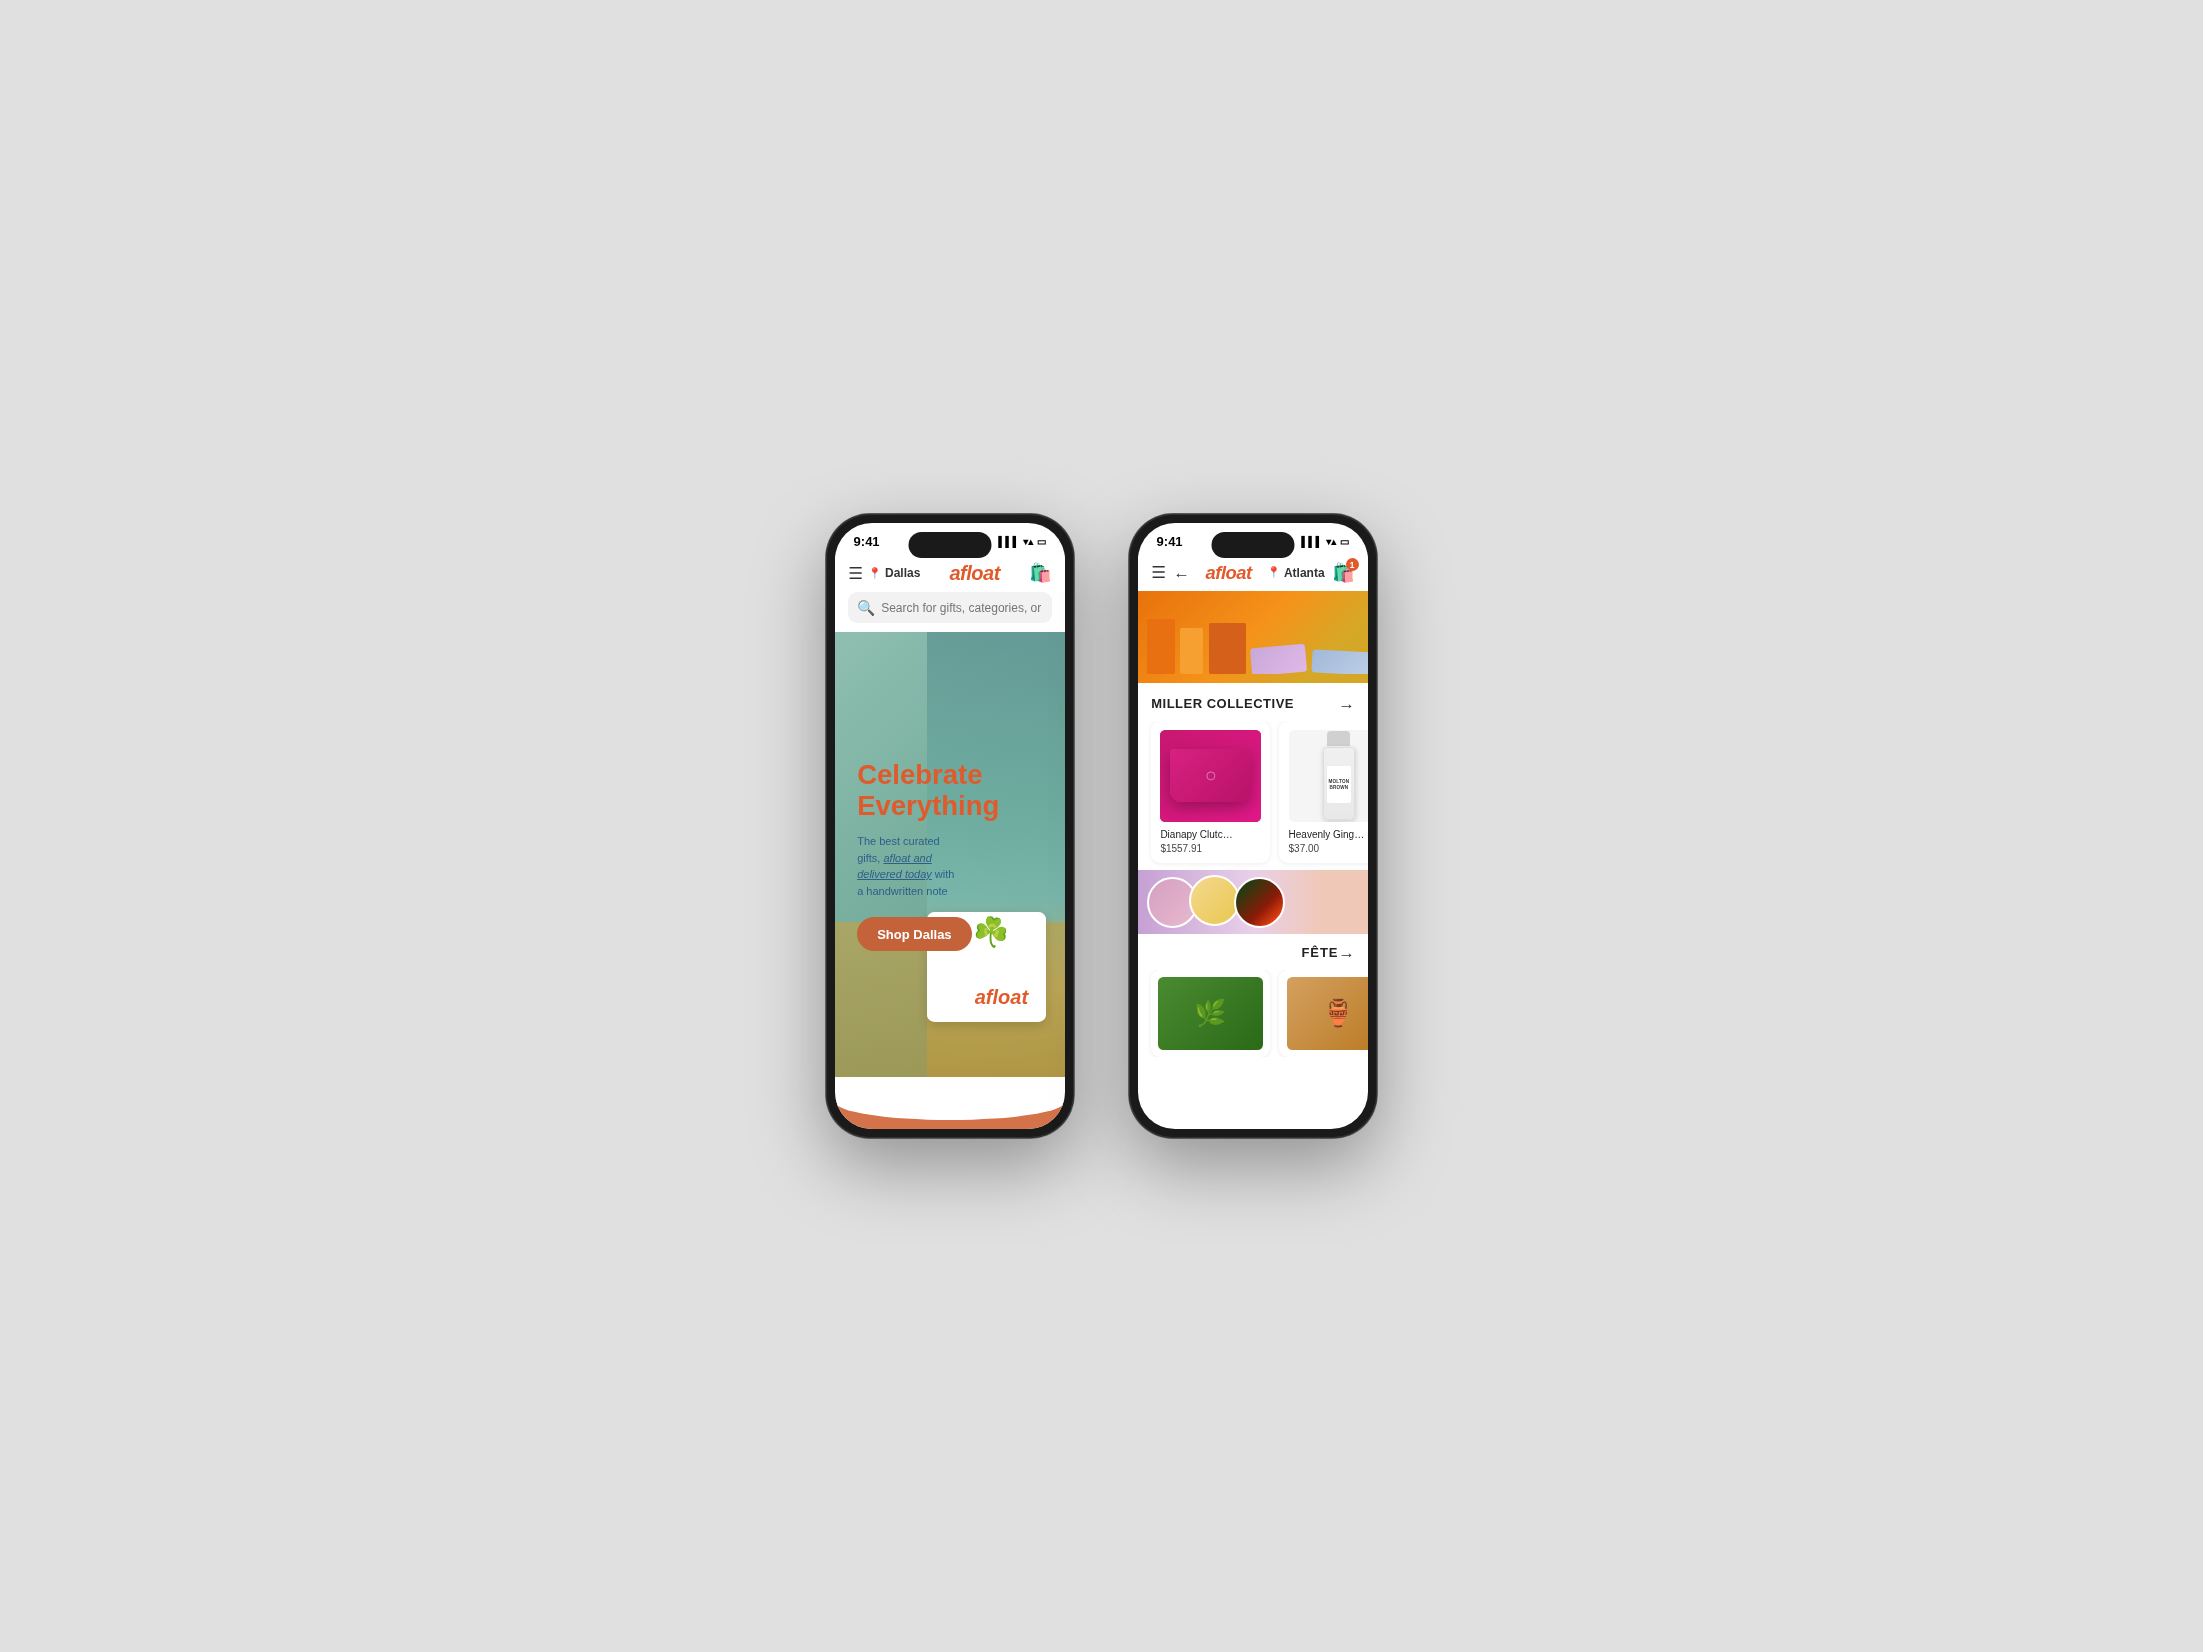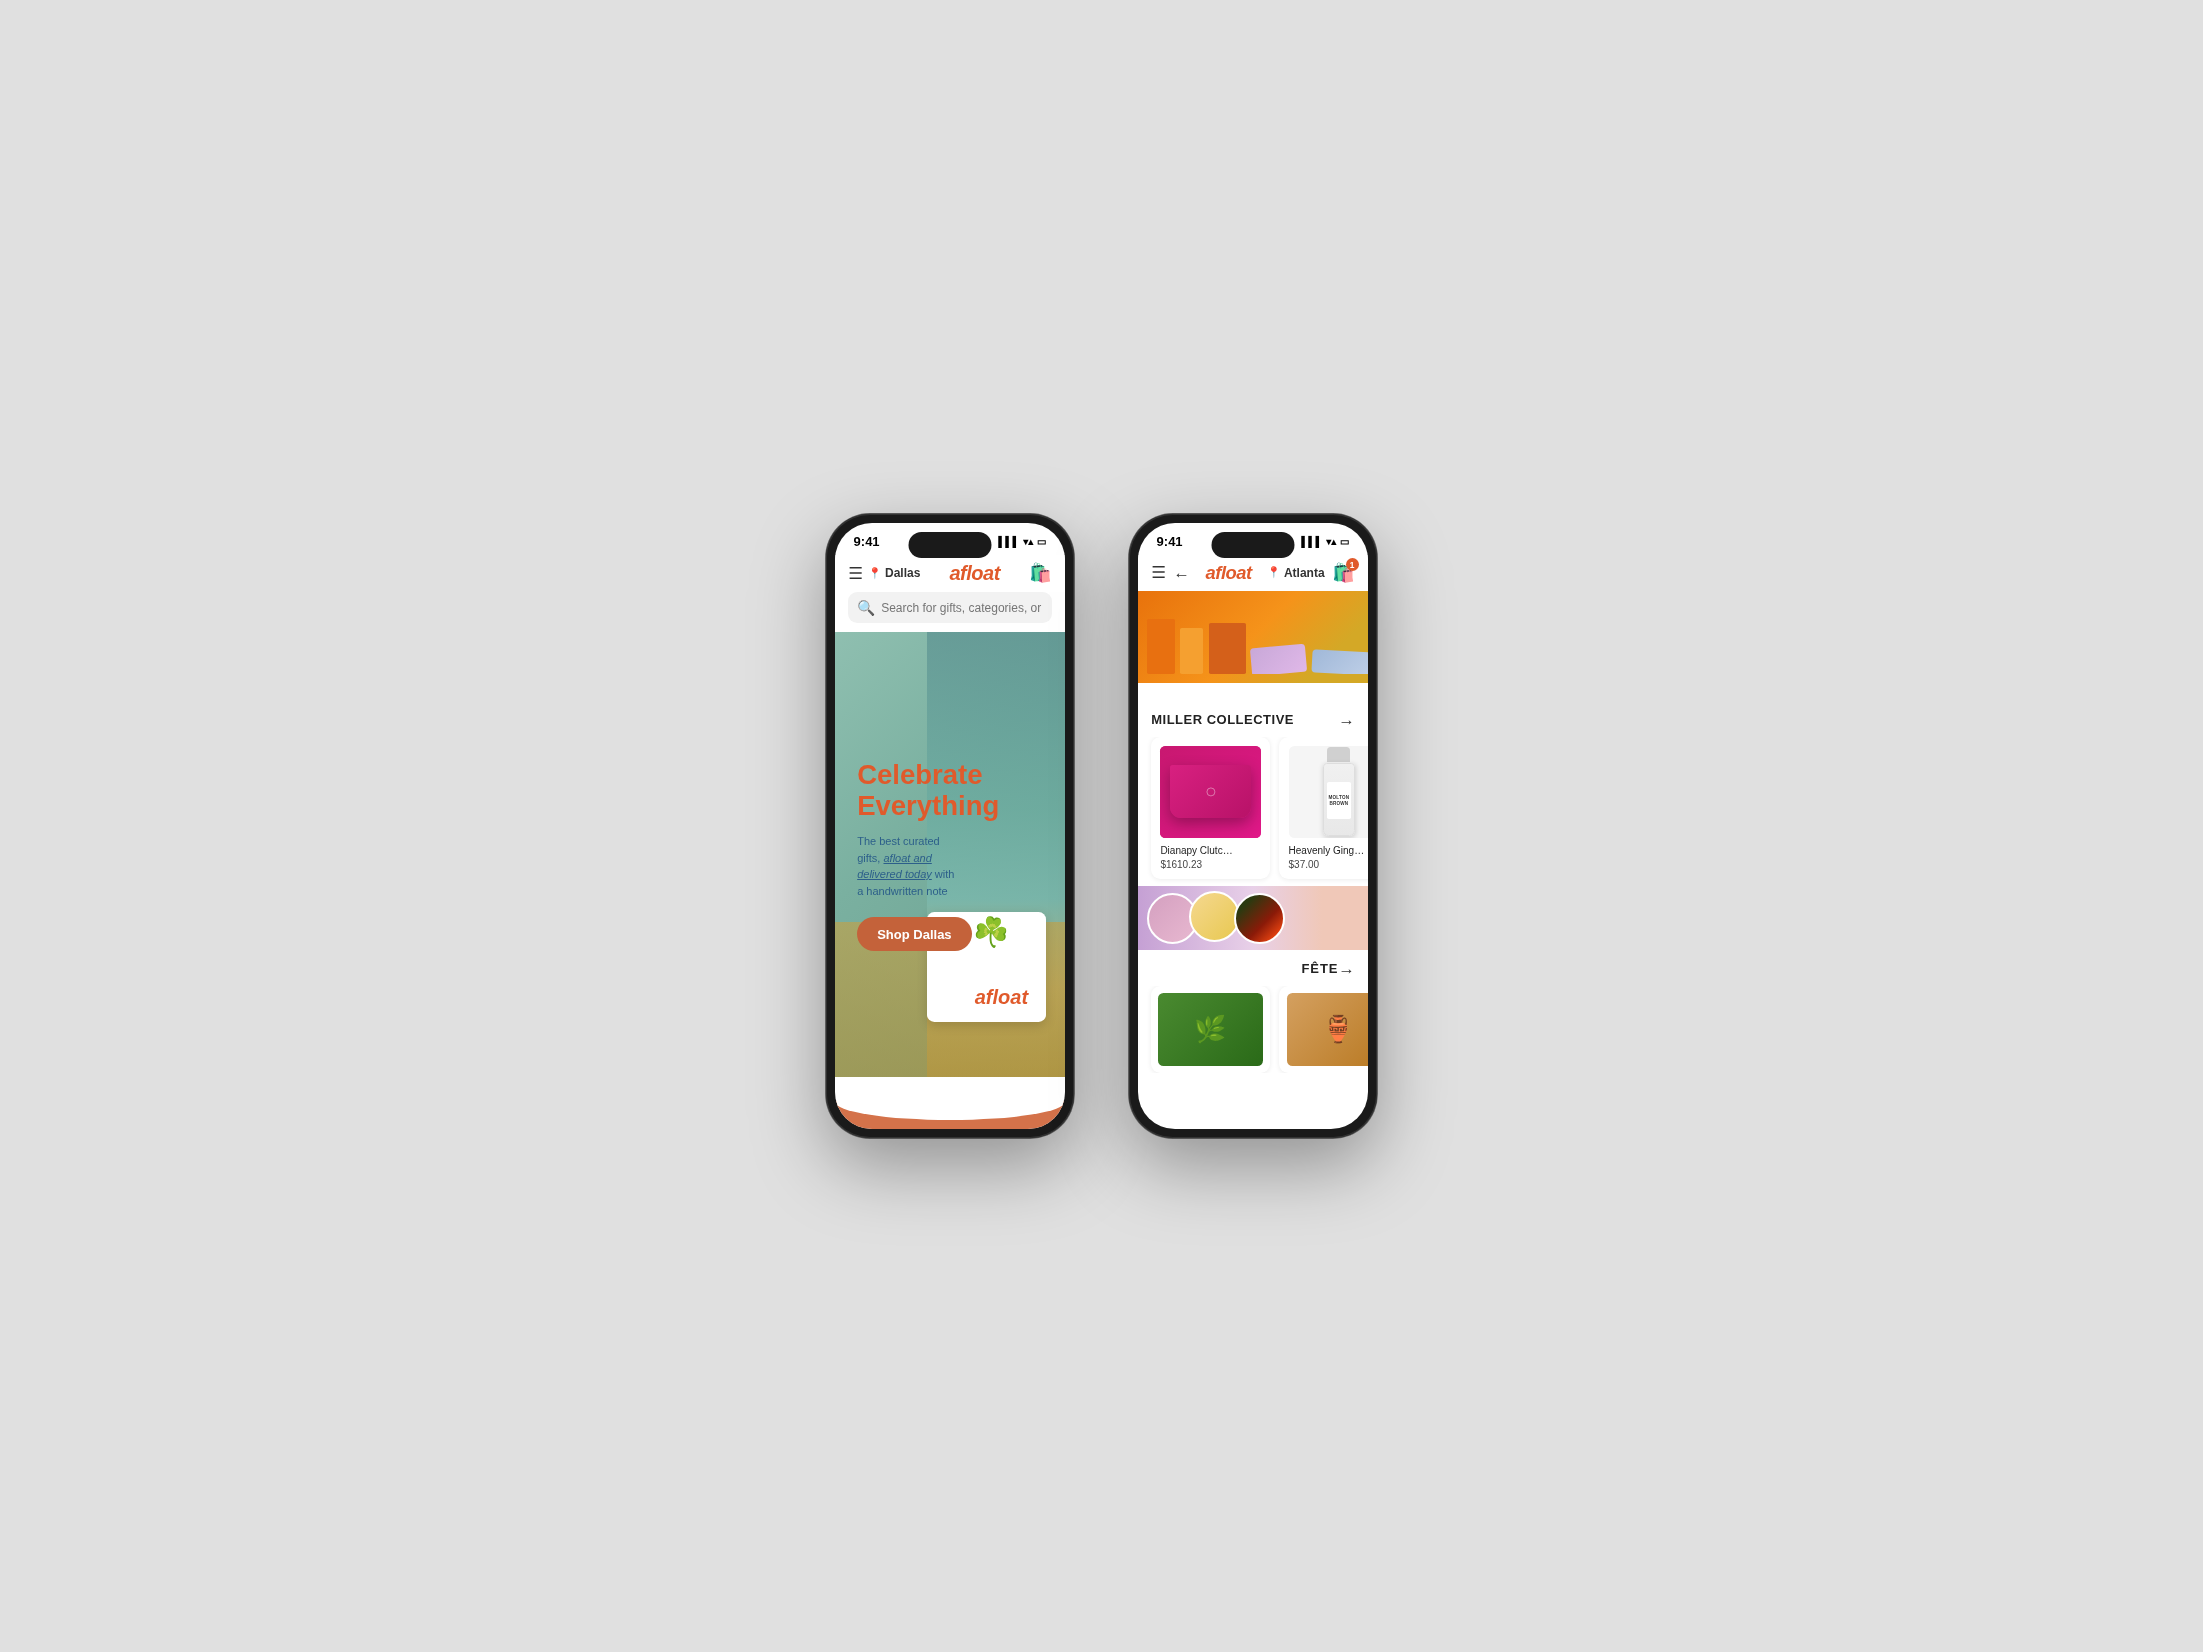--- a/index.html
+++ b/index.html
@@ -327,21 +327,20 @@
       justify-content: center;
     }
 
     
     .shop-section {
       padding: 11px 13px 7.3px;
       display: flex;
       align-items: center;
       justify-content: space-between;
       flex-shrink: 0;
-      margin-top: 16px;
     }
 
     .shop-name {
       font-size: 13px;
       font-weight: 800;
       color: #222;
       letter-spacing: 0.5px;
       text-transform: uppercase;
     }
 
@@ -684,21 +683,21 @@
 
             <div class="product-card">
               <div class="product-img clutch-img">
                 <div style="position:relative; width:100%; height:100%; display:flex; align-items:center; justify-content:center; background:linear-gradient(135deg, #c81870 0%, #e01888 100%);">
                   <div style="width:81px; height:53px; background:linear-gradient(135deg, #d82080 0%, #b81268 100%); border-radius:2.8px 2.8px 11px 11px; box-shadow: 0 5.5px 14.7px rgba(0,0,0,0.3); position:relative;">
                     <div style="position:absolute; top:50%; left:50%; transform:translate(-50%,-50%); width:9.2px; height:9.2px; border:1.8px solid rgba(255,255,255,0.4); border-radius:50%;"></div>
                   </div>
                 </div>
               </div>
               <div class="product-name">Dianapy Clutc…</div>
-              <div class="product-price">$1610.23</div>
+              <div class="product-price">$1557.91</div>
             </div>
 
             <div class="product-card">
               <div class="product-img lotion-img">
                 <div style="display:flex; flex-direction:column; align-items:center;">
                   <div class="lotion-cap"></div>
                   <div class="lotion-bottle">
                     <div class="lotion-label">
                       <div class="lotion-brand">MOLTON<br>BROWN</div>
                     </div>

